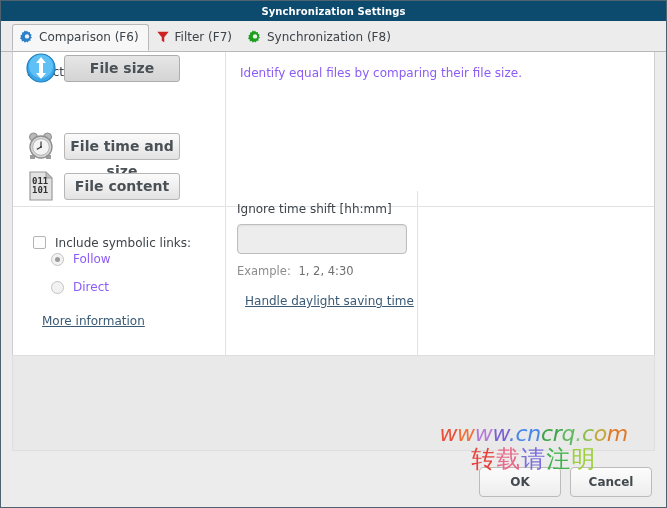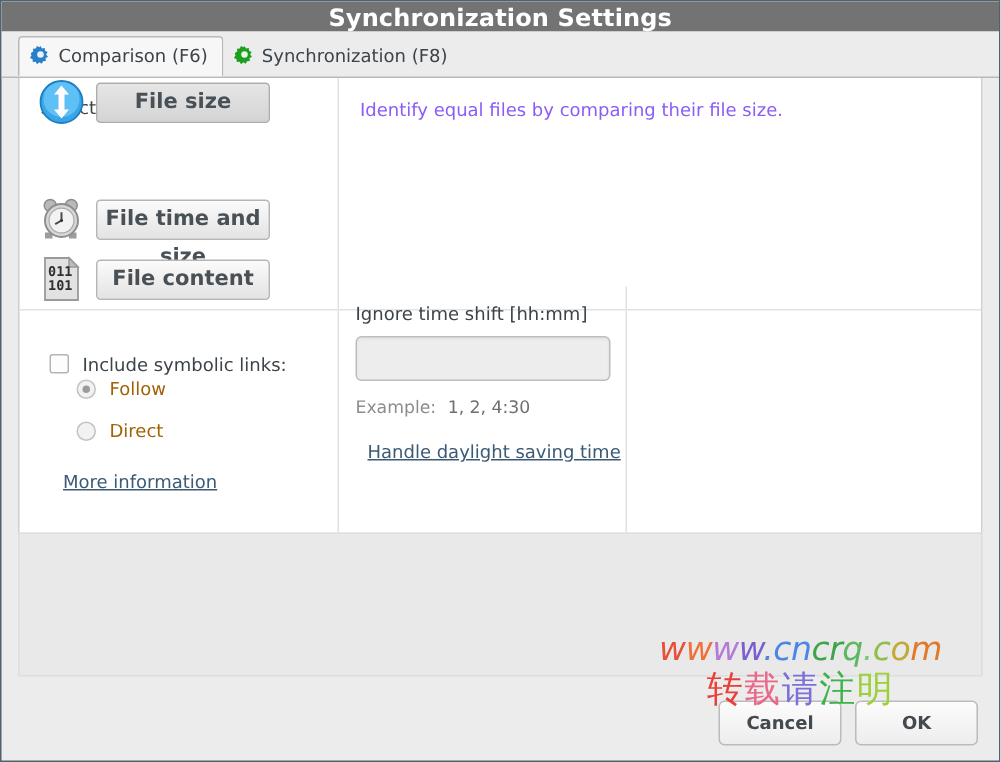--- a/index.html
+++ b/index.html
@@ -14,24 +14,24 @@
     position: relative;
     width: 667px; height: 508px;
     background: #ececec;
     border: 1px solid #4e636f;
     overflow: hidden;
   }
 
   
   #titlebar {
     height: 20px;
-    background: #737373;
+    background: #0c4a6e;
     display: flex; align-items: center; justify-content: center;
     color: #ffffff;
-    font-size: 16px;
+    font-size: 10px;
     font-weight: bold;
     letter-spacing: .1px;
   }
 
   
   #tabstrip {
     position: relative;
     height: 31px;
     background: #ececec;
     padding-left: 11px;
@@ -137,21 +137,21 @@
   .rad {
     width: 13px; height: 13px; border-radius: 50%;
     border: 1px solid #c3c3c3; background: #f2f2f2;
     flex: none; position: relative;
   }
   .rad.on::after {
     content: ""; position: absolute;
     left: 3px; top: 3px; width: 5px; height: 5px;
     border-radius: 50%; background: #9b9b9b;
   }
-  .radio-row .lbl { font-size: 12px; color: #a16207; }
+  .radio-row .lbl { font-size: 12px; color: #8b5cf6; }
 
   .link {
     position: absolute;
     font-size: 12px; color: #3a5a75;
     text-decoration: underline;
     cursor: pointer;
   }
   #more-info { left: 29px; top: 262px; }
 
   
@@ -240,20 +240,28 @@
     <div class="tab active">
       <span class="tab-icon">
         <svg viewBox="0 0 16 16" width="14" height="14">
           <path fill="#2a7fc9" d="M8 0.7l1.1 1.9 2.2-.4.1 2.2 2 .9-1.1 1.9 1.4 1.7-1.9 1.1.3 2.2-2.2.1-.9 2-1.9-1.1-1.7 1.4-1.1-1.9-2.2.3-.1-2.2-2-.9 1.1-1.9L0.6 6.1l1.9-1.1-.3-2.2 2.2-.1.9-2L7.2 1.8z"></path>
           <circle cx="8" cy="7.3" r="2.5" fill="#e9f2fb"></circle>
         </svg>
       </span>
       <span>Comparison (F6)</span>
     </div>
 
+    <div class="tab">
+      <span class="tab-icon">
+        <svg viewBox="0 0 16 16" width="14" height="14">
+          <path fill="#cc2222" d="M1.5 2h13L9.4 8.3V14L6.6 12.2V8.3z"></path>
+        </svg>
+      </span>
+      <span>Filter (F7)</span>
+    </div>
 
     <div class="tab">
       <span class="tab-icon">
         <svg viewBox="0 0 16 16" width="14" height="14">
           <path fill="#1e9e1e" d="M8 0.7l1.1 1.9 2.2-.4.1 2.2 2 .9-1.1 1.9 1.4 1.7-1.9 1.1.3 2.2-2.2.1-.9 2-1.9-1.1-1.7 1.4-1.1-1.9-2.2.3-.1-2.2-2-.9 1.1-1.9L0.6 6.1l1.9-1.1-.3-2.2 2.2-.1.9-2L7.2 1.8z"></path>
           <circle cx="8" cy="7.3" r="2.5" fill="#e9f7e9"></circle>
         </svg>
       </span>
       <span>Synchronization (F8)</span>
     </div>
@@ -348,17 +356,17 @@
   </div>
 
   <div id="bottompanel"></div>
 
   <div id="watermark">
     <div id="wm-url"><span style="color: rgb(232, 80, 58);">w</span><span style="color: rgb(240, 112, 58);">w</span><span style="color: rgb(180, 122, 216);">w</span><span style="color: rgb(123, 95, 208);">w</span><span style="color: rgb(90, 127, 216);">.</span><span style="color: rgb(74, 134, 232);">c</span><span style="color: rgb(74, 134, 232);">n</span><span style="color: rgb(63, 163, 74);">c</span><span style="color: rgb(63, 163, 74);">r</span><span style="color: rgb(95, 184, 95);">q</span><span style="color: rgb(126, 199, 126);">.</span><span style="color: rgb(143, 191, 74);">c</span><span style="color: rgb(196, 168, 56);">o</span><span style="color: rgb(224, 122, 42);">m</span></div>
     <div id="wm-cn"><span style="color: rgb(232, 64, 58);">转</span><span style="color: rgb(232, 106, 138);">载</span><span style="color: rgb(123, 111, 216);">请</span><span style="color: rgb(63, 179, 74);">注</span><span style="color: rgb(156, 207, 58);">明</span></div>
   </div>
 
   <div id="footer">
+    <button class="fbtn">OK</button>
     <button class="fbtn">Cancel</button>
-    <button class="fbtn">OK</button>
   </div>
 
 </div>
 
 </body></html>

